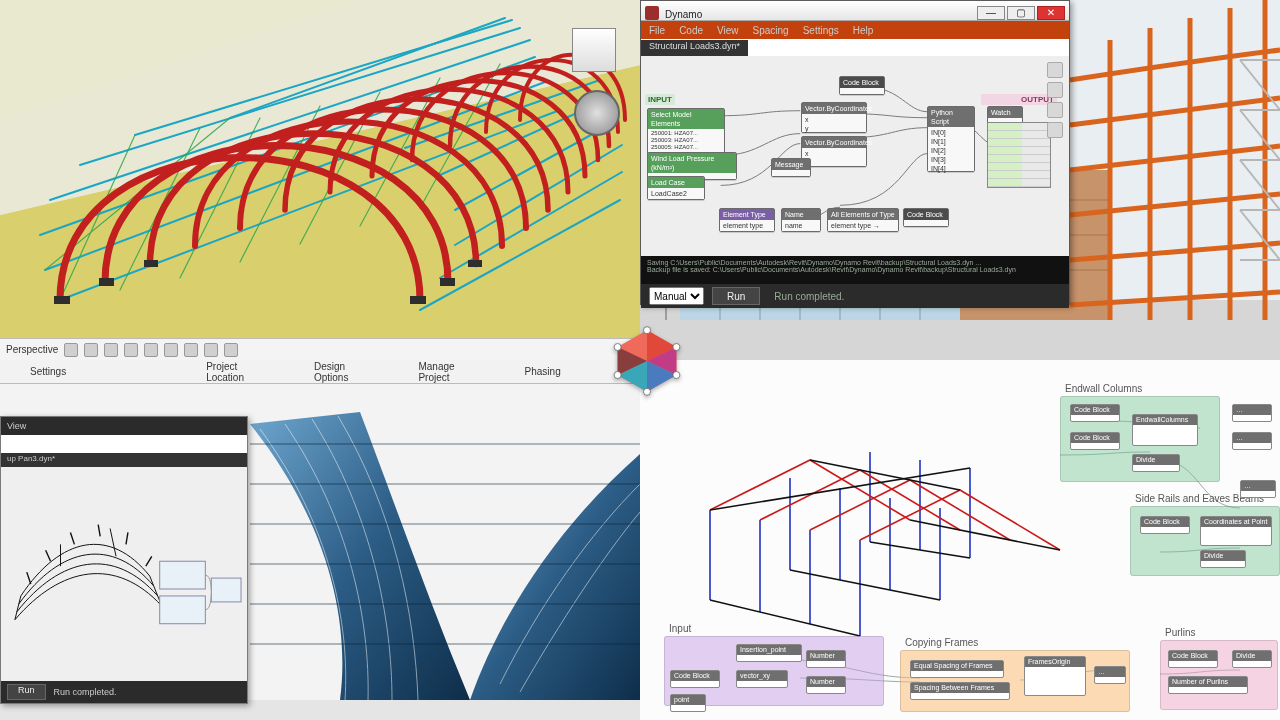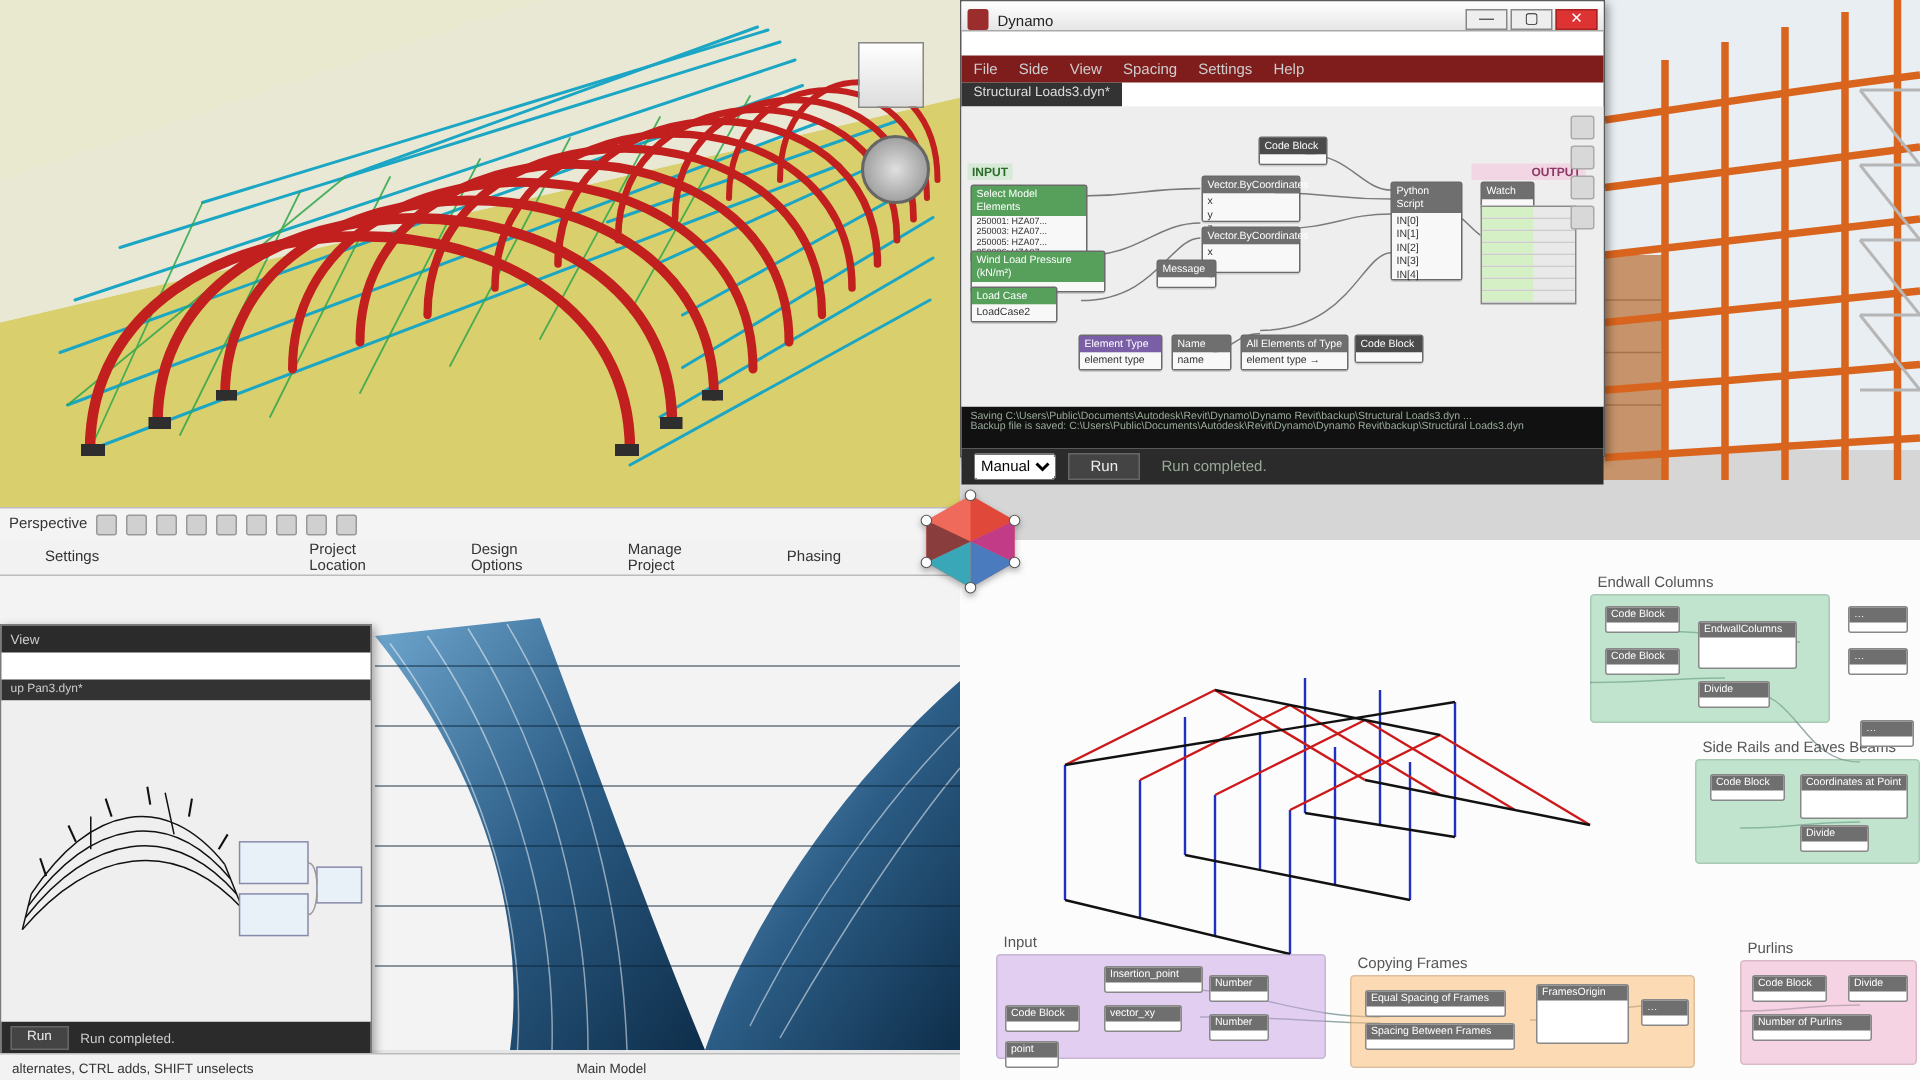--- a/index.html
+++ b/index.html
@@ -33,22 +33,22 @@
   .building-bg { position:absolute; inset:0; }
   .dynamo-window { position:absolute; left:0; top:0; width:430px; height:305px;
                    background:#fff; border:1px solid #5a5a5a; box-shadow:2px 2px 6px rgba(0,0,0,.4);}
   .dyn-title { height:20px; background:linear-gradient(#fff,#e6e6e6); border-bottom:1px solid #aaa;
                display:flex; align-items:flex-end; padding:0 4px; font-size:10px; color:#222; gap:6px;}
   .dyn-title .winicon { width:14px; height:14px; background:#9b2d2d; border-radius:2px;}
   .winbtns { margin-left:auto; display:flex; gap:2px;}
   .winbtn { width:28px; height:14px; border:1px solid #888; font-size:10px; line-height:12px;
             text-align:center; background:#eee;}
   .winbtn.close { background:#d33; color:#fff; border-color:#a22;}
-  .dyn-menu { height:18px; background:#7f1d1d; color:#ccc; display:flex; align-items:center; gap:14px;
-              padding:0 8px; font-size:10px;margin-top:16px;}
+  .dyn-menu { height:18px; background:#c2410c; color:#ccc; display:flex; align-items:center; gap:14px;
+              padding:0 8px; font-size:10px;}
   .dyn-tab { height:16px; background:#333; color:#ddd; font-size:9px; padding:1px 8px; display:inline-block;}
   .dyn-canvas { position:relative; height:200px; background:#eeeeee; overflow:hidden;}
   .dyn-canvas .rail { position:absolute; right:2px; top:6px; width:20px; display:flex; flex-direction:column; gap:4px;}
   .dyn-canvas .rail .ri { width:16px; height:16px; background:#d8d8d8; border:1px solid #aaa; border-radius:2px;}
   .node { position:absolute; border:1px solid #6a6a6a; border-radius:2px; font-size:7px; line-height:9px;
           box-shadow:0 1px 0 rgba(0,0,0,.15);}
   .node .hdr { padding:1px 3px; color:#fff;}
   .node .body { background:#f8f8f8; padding:1px 3px; color:#333; min-height:6px;}
   .hdr.green { background:#57a05c;} .hdr.grey { background:#6f6f6f;}
   .hdr.purple { background:#7a5fa6;}
@@ -264,21 +264,21 @@
         <div class="winicon"></div>
         <span>Dynamo</span>
         <div class="winbtns">
           <div class="winbtn">—</div>
           <div class="winbtn">▢</div>
           <div class="winbtn close">✕</div>
         </div>
       </div>
       <div class="dyn-menu">
         <span>File</span>
-        <span>Side</span>
+        <span>Code</span>
         <span>View</span>
         <span>Spacing</span>
         <span>Settings</span>
         <span>Help</span>
       </div>
       <div>
         <span class="dyn-tab">Structural Loads3.dyn*</span>
       </div>
 
       <div class="dyn-canvas">
@@ -457,26 +457,20 @@
               </g>
             </svg>
           </div>
           <div class="runrow">
             <span class="btn">Run</span>
             <span>Run completed.</span>
           </div>
         </div>
       </div>
 
-      <div class="bl-status">
-        <span>alternates, CTRL adds, SHIFT unselects</span>
-        <span class="sp"></span>
-        <span>Main Model</span>
-        <span class="sp"></span>
-      </div>
     </div>
   </div>
 
   <div class="quad q-br">
     <div class="br-root">
       <svg viewBox="0 0 640 360" preserveAspectRatio="none">
 
         <g fill="none" stroke-width="1.6">
 
           <g stroke="#2030c0">

